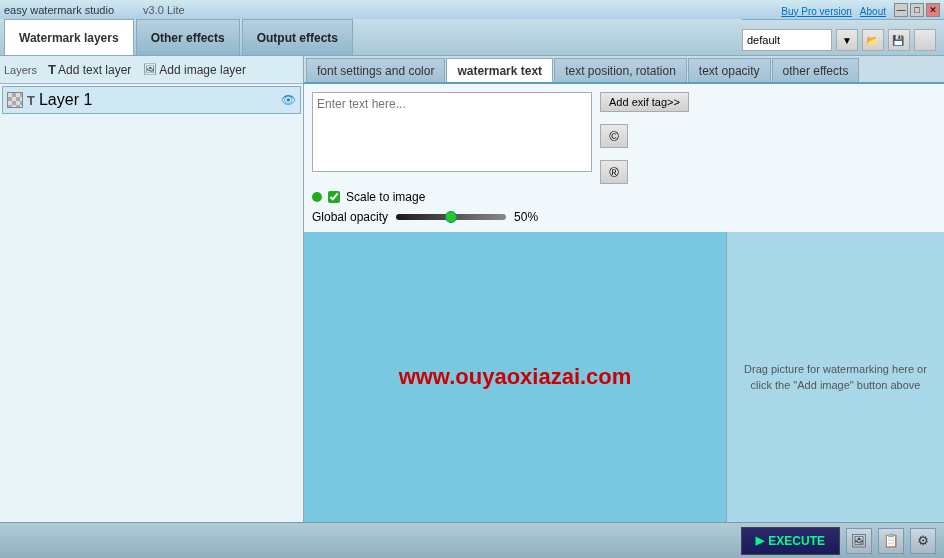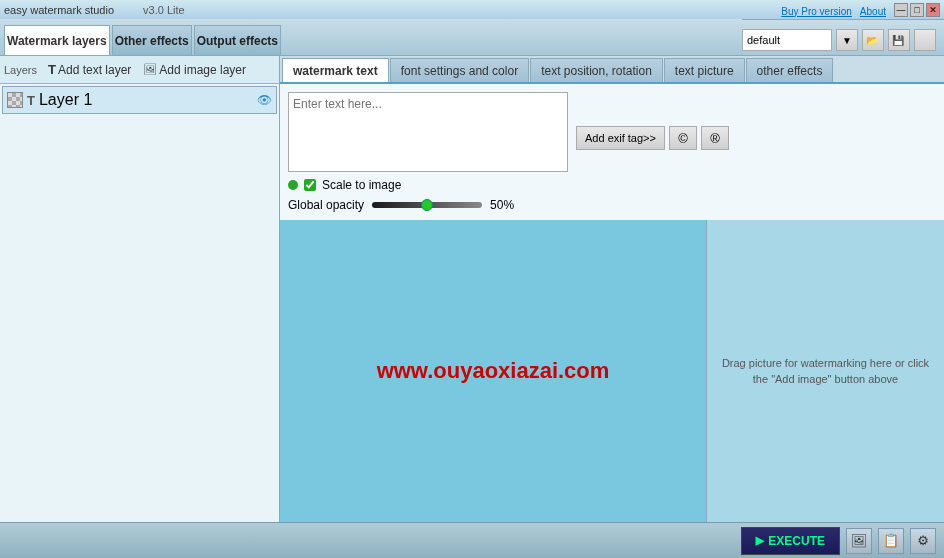--- a/index.html
+++ b/index.html
@@ -31,22 +31,22 @@
     .main-tabs {
       display: flex;
       background: linear-gradient(to bottom, #c8dde8, #a8c8d8);
       height: 36px;
       align-items: flex-end;
       padding: 0 4px;
       gap: 2px;
       border-bottom: 1px solid #8ab;
     }
     .main-tab {
-      height: 30px;
-      padding: 0 2px;
+      height: 36px;
+      padding: 0 14px;
       display: flex;
       align-items: center;
       cursor: pointer;
       border: 1px solid #8ab;
       border-bottom: none;
       font-size: 12px;
       font-weight: bold;
       text-align: center;
     }
     .main-tab.active {
@@ -66,21 +66,21 @@
     }
 
     
     .content-area {
       display: flex;
       height: calc(558px - 56px - 36px);
     }
 
     
     .left-panel {
-      width: 280px;
+      width: 304px;
       background: #e8f4f8;
       border-right: 1px solid #8ab;
       display: flex;
       flex-direction: column;
     }
     .layers-toolbar {
       display: flex;
       align-items: center;
       height: 28px;
       border-bottom: 1px solid #aac;
@@ -158,23 +158,22 @@
       height: 80px;
       border: 1px solid #aaa;
       background: white;
       resize: none;
       font-size: 12px;
       padding: 4px;
       color: #888;
     }
     .wm-buttons {
       display: flex;
-      flex-direction: row;
-      gap: 4px;
-      margin-top: 34px;
+      flex-direction: column;
+      gap: 12px;
     }
     .add-exif-btn {
       background: linear-gradient(to bottom, #e8e8e8, #d0d0d0);
       border: 1px solid #aaa;
       padding: 3px 8px;
       cursor: pointer;
       font-size: 11px;
       white-space: nowrap;
     }
     .symbol-btn {
@@ -229,21 +228,21 @@
       color: #cc0000;
       font-size: 22px;
       font-weight: bold;
       position: absolute;
       top: 50%;
       left: 50%;
       transform: translate(-50%, -50%);
       white-space: nowrap;
     }
     .preview-sidebar {
-      width: 238px;
+      width: 218px;
       background: #a8d8e8;
       border-left: 1px solid #8ab;
       display: flex;
       align-items: center;
       justify-content: center;
       padding: 10px;
       text-align: center;
     }
     .drag-text { font-size: 11px; color: #555; line-height: 1.5; }
 
@@ -344,31 +343,31 @@
         <span class="layer-text-icon">T</span>
         <span class="layer-name">Layer 1</span>
         <span class="layer-eye">👁</span>
       </div>
     </div>
   </div>
 
   <div class="right-content">
 
     <div class="sub-tabs">
+      <div class="sub-tab inactive">
+        <span>font settings and color</span>
+      </div>
       <div class="sub-tab active">
         <span>watermark text</span>
       </div>
       <div class="sub-tab inactive">
-        <span>font settings and color</span>
+        <span>text position, rotation</span>
       </div>
       <div class="sub-tab inactive">
-        <span>text position, rotation</span>
-      </div>
-      <div class="sub-tab inactive">
-        <span>text picture</span>
+        <span>text opacity</span>
       </div>
       <div class="sub-tab inactive">
         <span>other effects</span>
       </div>
     </div>
 
     <div class="watermark-panel">
       <div class="wm-top-row">
         <textarea class="wm-textarea" placeholder="Enter text here..." style=""></textarea>
         <div class="wm-buttons">

